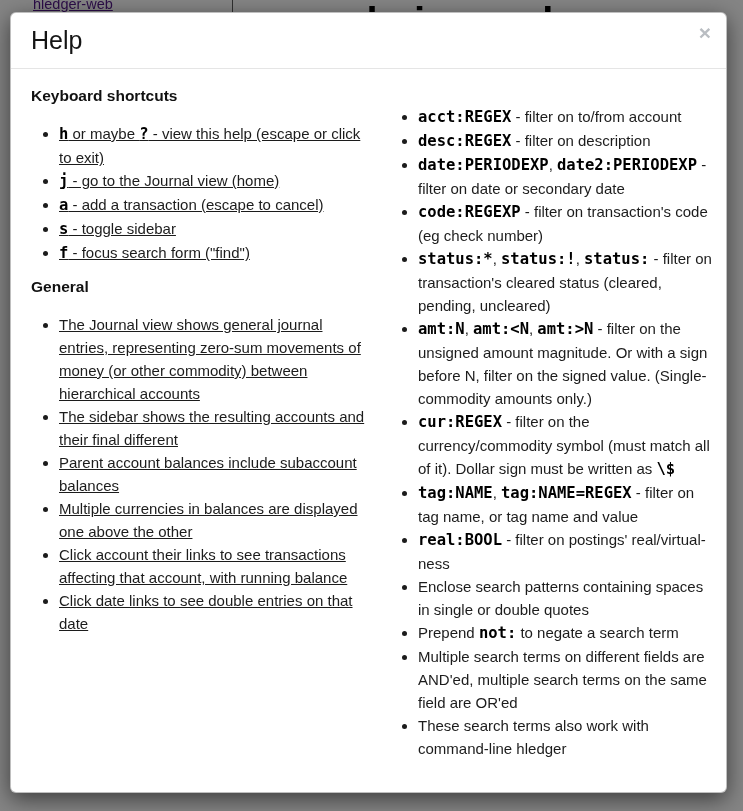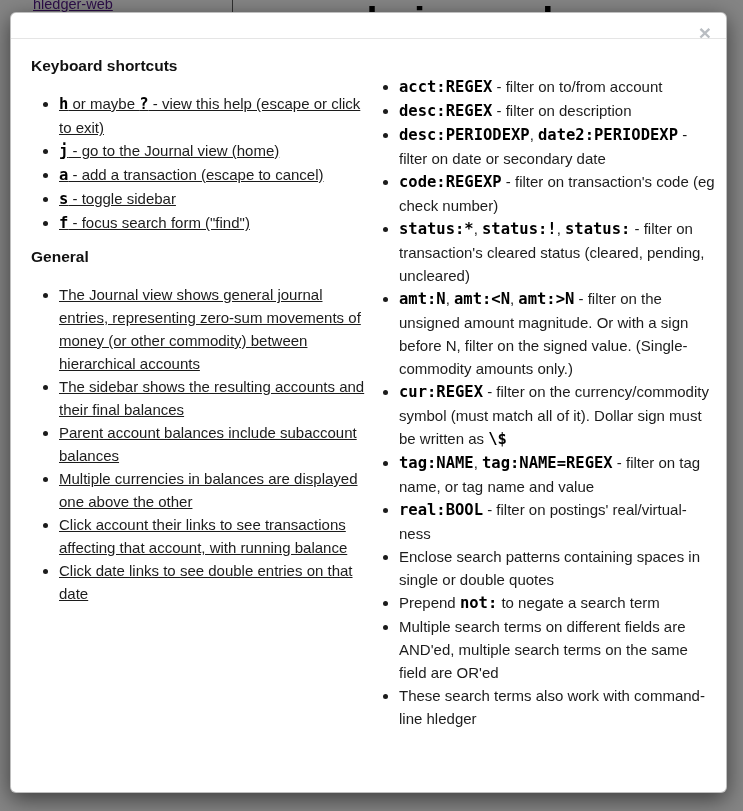--- a/index.html
+++ b/index.html
@@ -51,21 +51,21 @@
     position:absolute;right:15px;top:10px;
     background:none;border:none;padding:0;cursor:pointer;
     font-family:"Liberation Sans", sans-serif;
     font-size:21px;font-weight:bold;line-height:20px;
     color:var(--c-close);
   }
   .modal-body{
     padding:18px 10px 26px 20px;
     display:flex;align-items:flex-start;
   }
-  .col-left{width:339px;margin-right:1px;flex:none;}
+  .col-left{width:339px;margin-right:20px;flex:none;}
   .col-right{flex:1;min-width:0;}
   .section-heading{
     margin:0;font-size:15.5px;line-height:17px;font-weight:bold;color:#111;
   }
   .section-heading + ul{margin-top:18px;text-decoration:underline;}
   ul.help-list{
     margin:18px 0 12px 0;
     padding:0 0 0 28px;
     list-style:disc;
   }
@@ -89,46 +89,47 @@
   <a class="brand-link">hledger-web</a>
   <div class="bg-vline"></div>
   <h1 class="bg-heading">sample.journal</h1>
 </div>
 
 <div class="backdrop"></div>
 
 <div class="modal">
   <div class="modal-header">
     <button class="close-btn">×</button>
+    <div class="modal-title">Help</div>
   </div>
   <div class="modal-body">
     <div class="col-left">
       <h3 class="section-heading">Keyboard shortcuts</h3>
       <ul class="help-list">
           <li><code>h</code> or maybe <code>?</code> - view this help (escape or click to exit)</li>
           <li><code>j</code> - go to the Journal view (home)</li>
           <li><code>a</code> - add a transaction (escape to cancel)</li>
           <li><code>s</code> - toggle sidebar</li>
           <li><code>f</code> - focus search form ("find")</li>
         </ul>
       <h3 class="section-heading">General</h3>
       <ul class="help-list">
           <li>The Journal view shows general journal entries, representing zero-sum movements of money (or other commodity) between hierarchical accounts</li>
-          <li>The sidebar shows the resulting accounts and their final balances</li>
+          <li>The sidebar shows the resulting accounts and their final different</li>
           <li>Parent account balances include subaccount balances</li>
           <li>Multiple currencies in balances are displayed one above the other</li>
           <li>Click account their links to see transactions affecting that account, with running balance</li>
           <li>Click date links to see double entries on that date</li>
         </ul>
     </div>
     <div class="col-right">
       <ul class="help-list">
           <li><code>acct:REGEX</code> - filter on to/from account</li>
           <li><code>desc:REGEX</code> - filter on description</li>
-          <li><code>desc:PERIODEXP</code>, <code>date2:PERIODEXP</code> - filter on date or secondary date</li>
+          <li><code>date:PERIODEXP</code>, <code>date2:PERIODEXP</code> - filter on date or secondary date</li>
           <li><code>code:REGEXP</code> - filter on transaction's code (eg check number)</li>
           <li><code>status:*</code>, <code>status:!</code>, <code>status:</code> - filter on transaction's cleared status (cleared, pending, uncleared)</li>
           <li><code>amt:N</code>, <code>amt:&lt;N</code>, <code>amt:&gt;N</code> - filter on the unsigned amount magnitude. Or with a sign before N, filter on the signed value. (Single-commodity amounts only.)</li>
           <li><code>cur:REGEX</code> - filter on the currency/commodity symbol (must match all of it). Dollar sign must be written as <code>\$</code></li>
           <li><code>tag:NAME</code>, <code>tag:NAME=REGEX</code> - filter on tag name, or tag name and value</li>
           <li><code>real:BOOL</code> - filter on postings' real/virtual-ness</li>
           <li>Enclose search patterns containing spaces in single or double quotes</li>
           <li>Prepend <code>not:</code> to negate a search term</li>
           <li>Multiple search terms on different fields are AND'ed, multiple search terms on the same field are OR'ed</li>
           <li>These search terms also work with command-line hledger</li>

